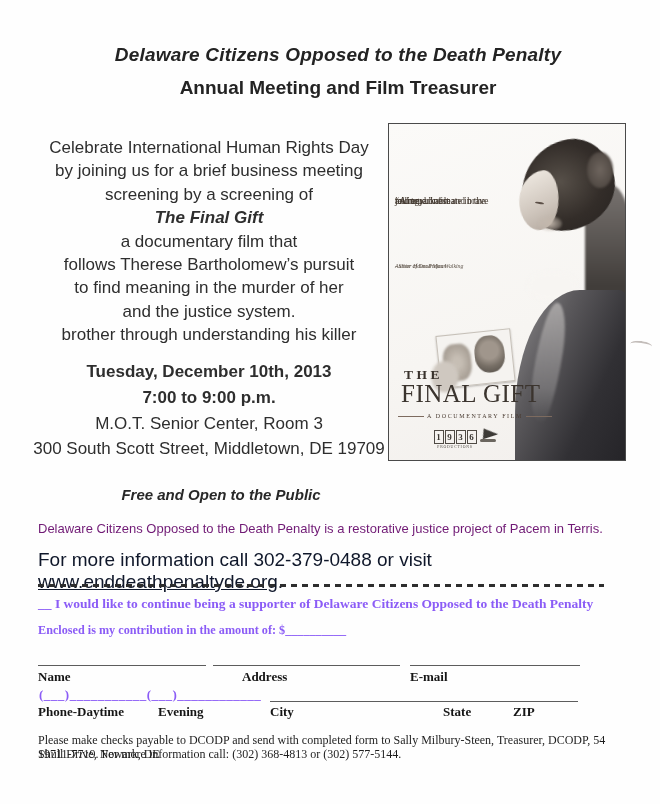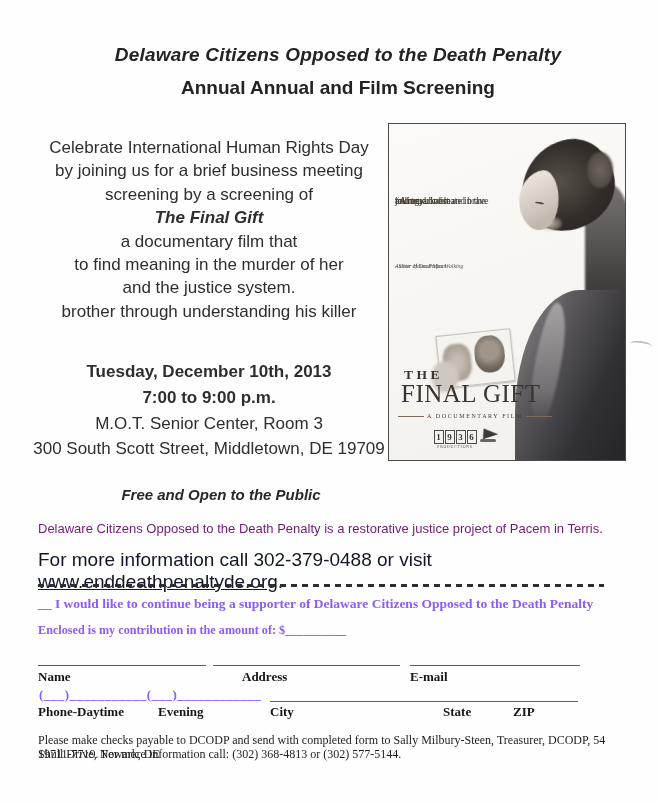--- a/index.html
+++ b/index.html
@@ -84,28 +84,29 @@
   .plogo2 .base{left:1px;top:12px;width:16px;height:3px;background:#6b665f;border-radius:2px;filter:blur(.6px);}
   .artifact{top:341px;left:630px;width:22px;height:6px;border-top:2px solid #b5aeaa;border-radius:50%;
             transform:rotate(7deg);opacity:.8;}
 </style>
 </head>
 <body>
 
 <div class="page">
 
   <div class="abs title1">Delaware Citizens Opposed to the Death Penalty</div>
-  <div class="abs title2">Annual Annual and Film Screening</div>
+  <div class="abs title2">Annual Meeting and Film Treasurer</div>
 
   <div class="abs bodyblock">
     <div>Celebrate International Human Rights Day</div>
     <div>by joining us for a brief business meeting</div>
     <div>screening by a screening of</div>
     <div class="line-bolditalic">The Final Gift</div>
     <div>a documentary film that</div>
+    <div>follows Therese Bartholomew’s pursuit</div>
     <div>to find meaning in the murder of her</div>
     <div>and the justice system.</div>
     <div>brother through understanding his killer</div>
   </div>
 
   <div class="abs eventblock">
     <div class="line-bold">Tuesday, December 10th, 2013</div>
     <div class="line-bold">7:00 to 9:00 p.m.</div>
     <div>M.O.T. Senior Center, Room 3</div>
     <div>300 South Scott Street, Middletown, DE 19709</div>

